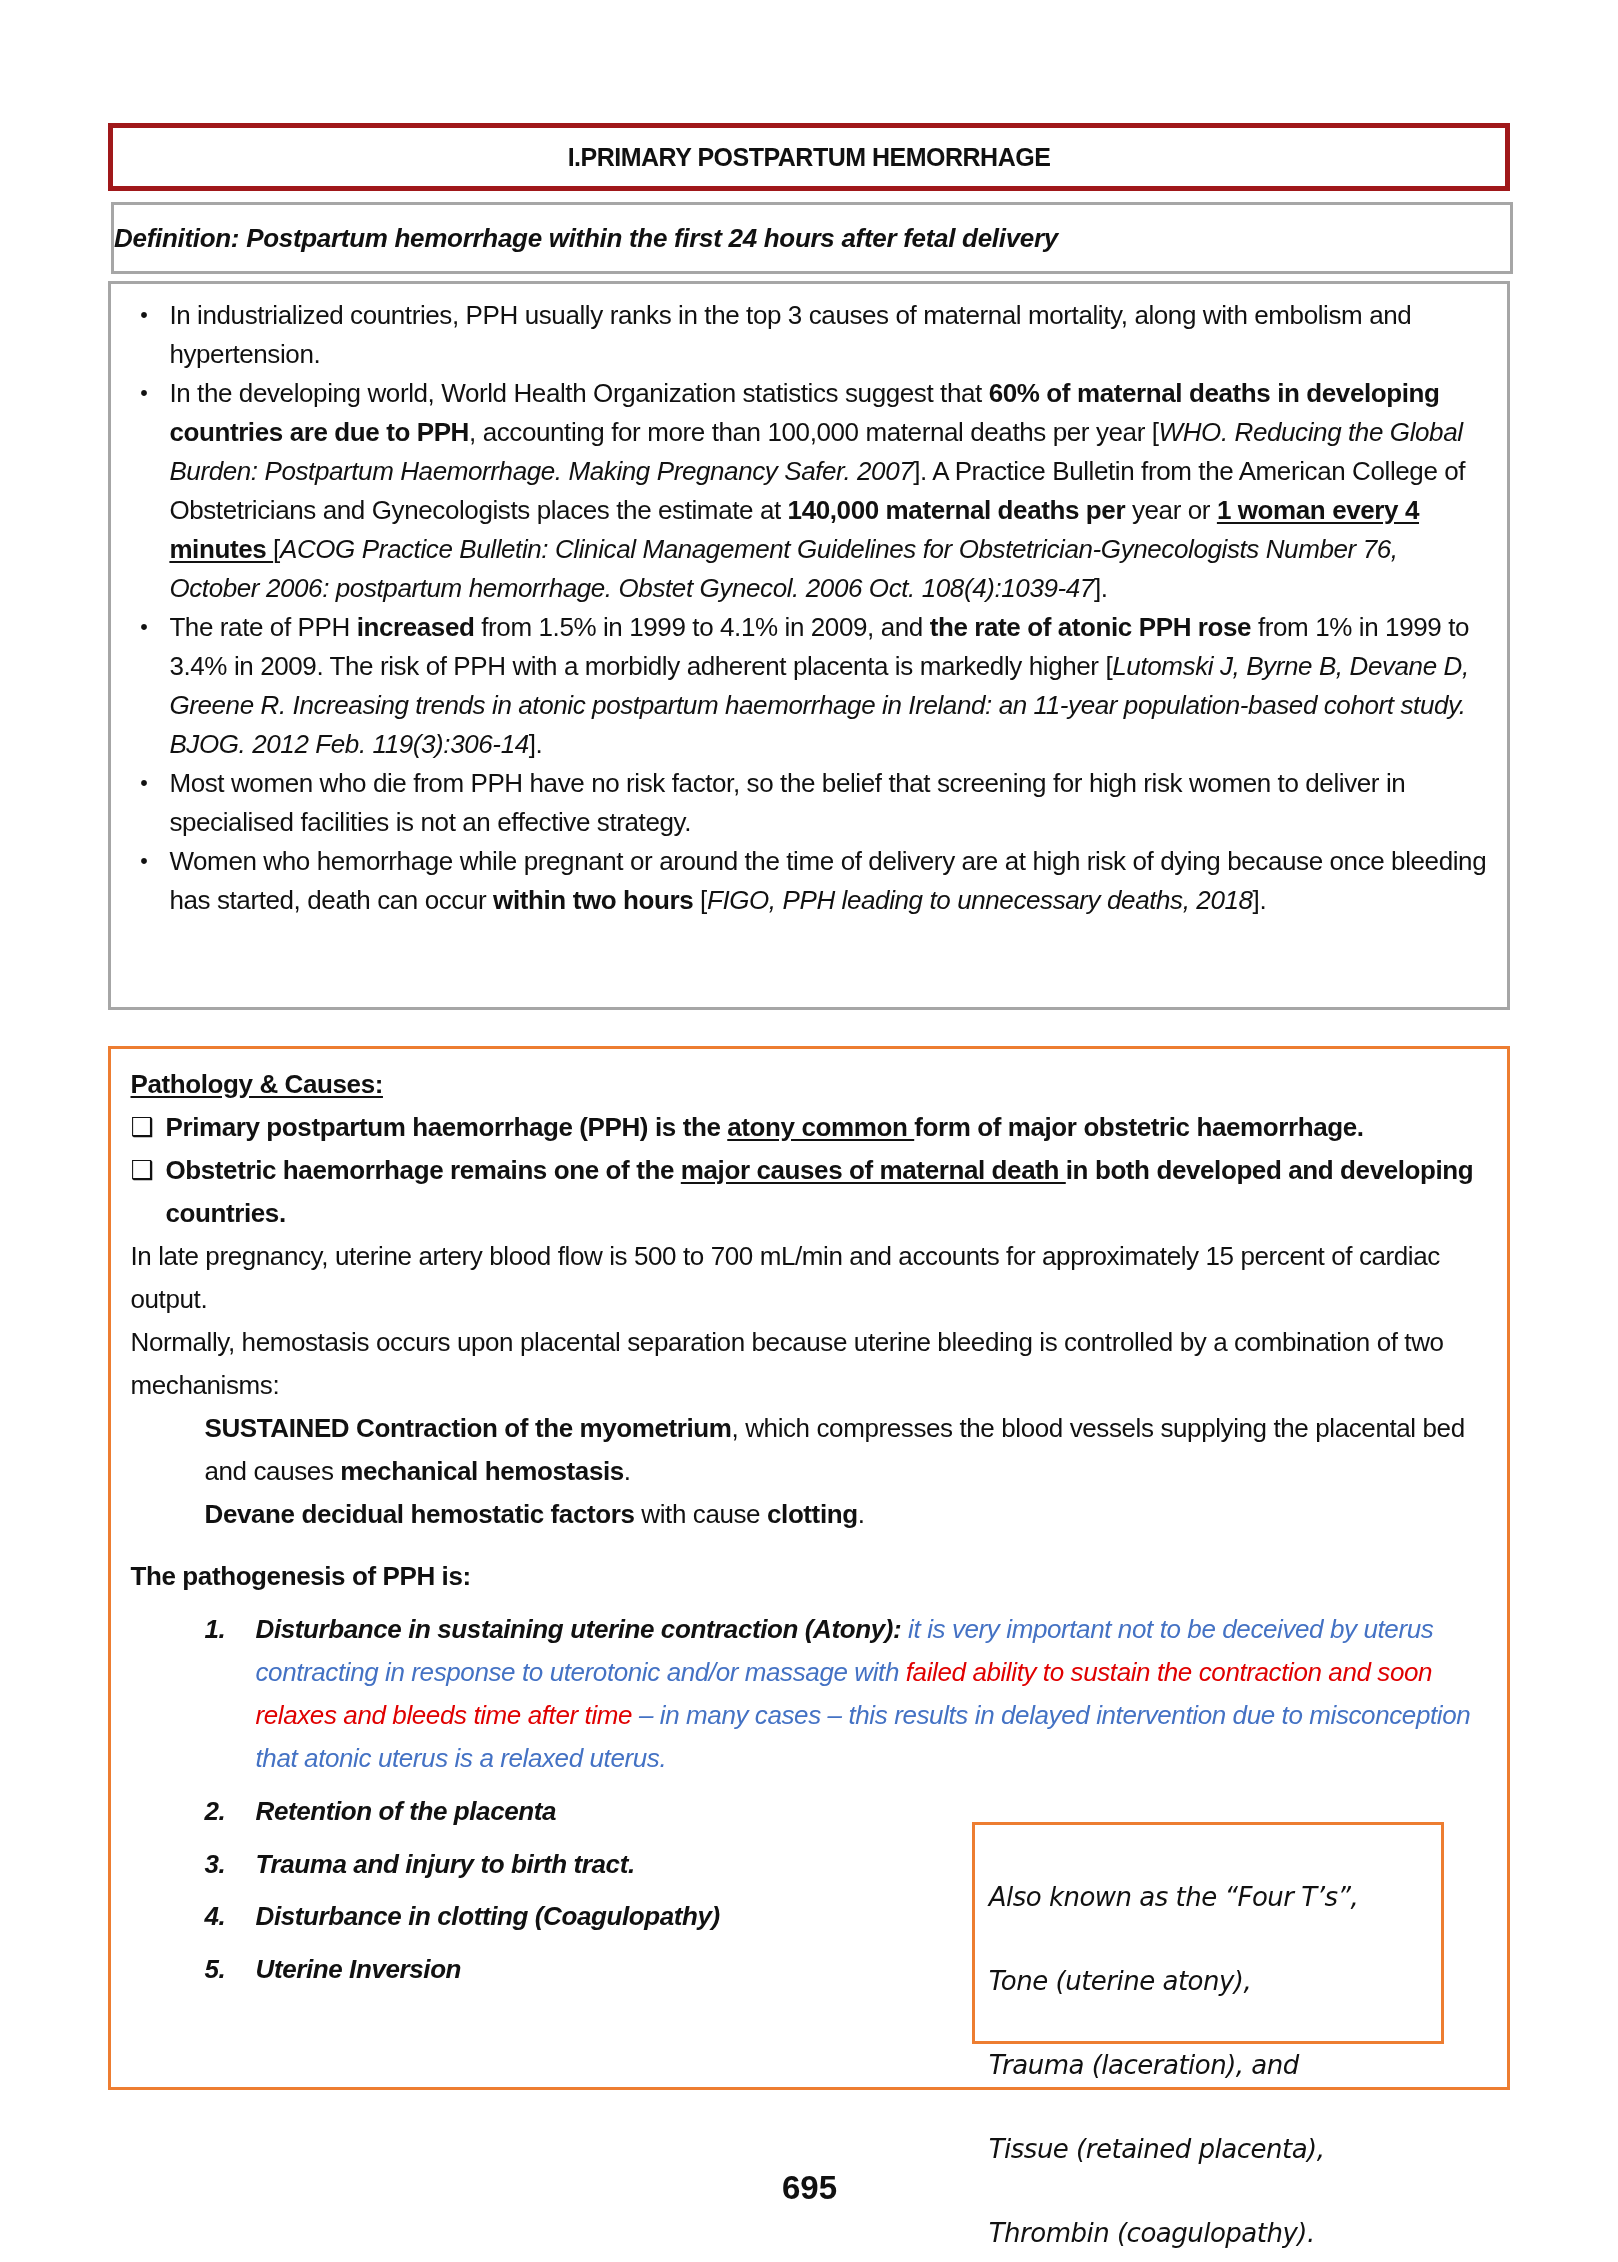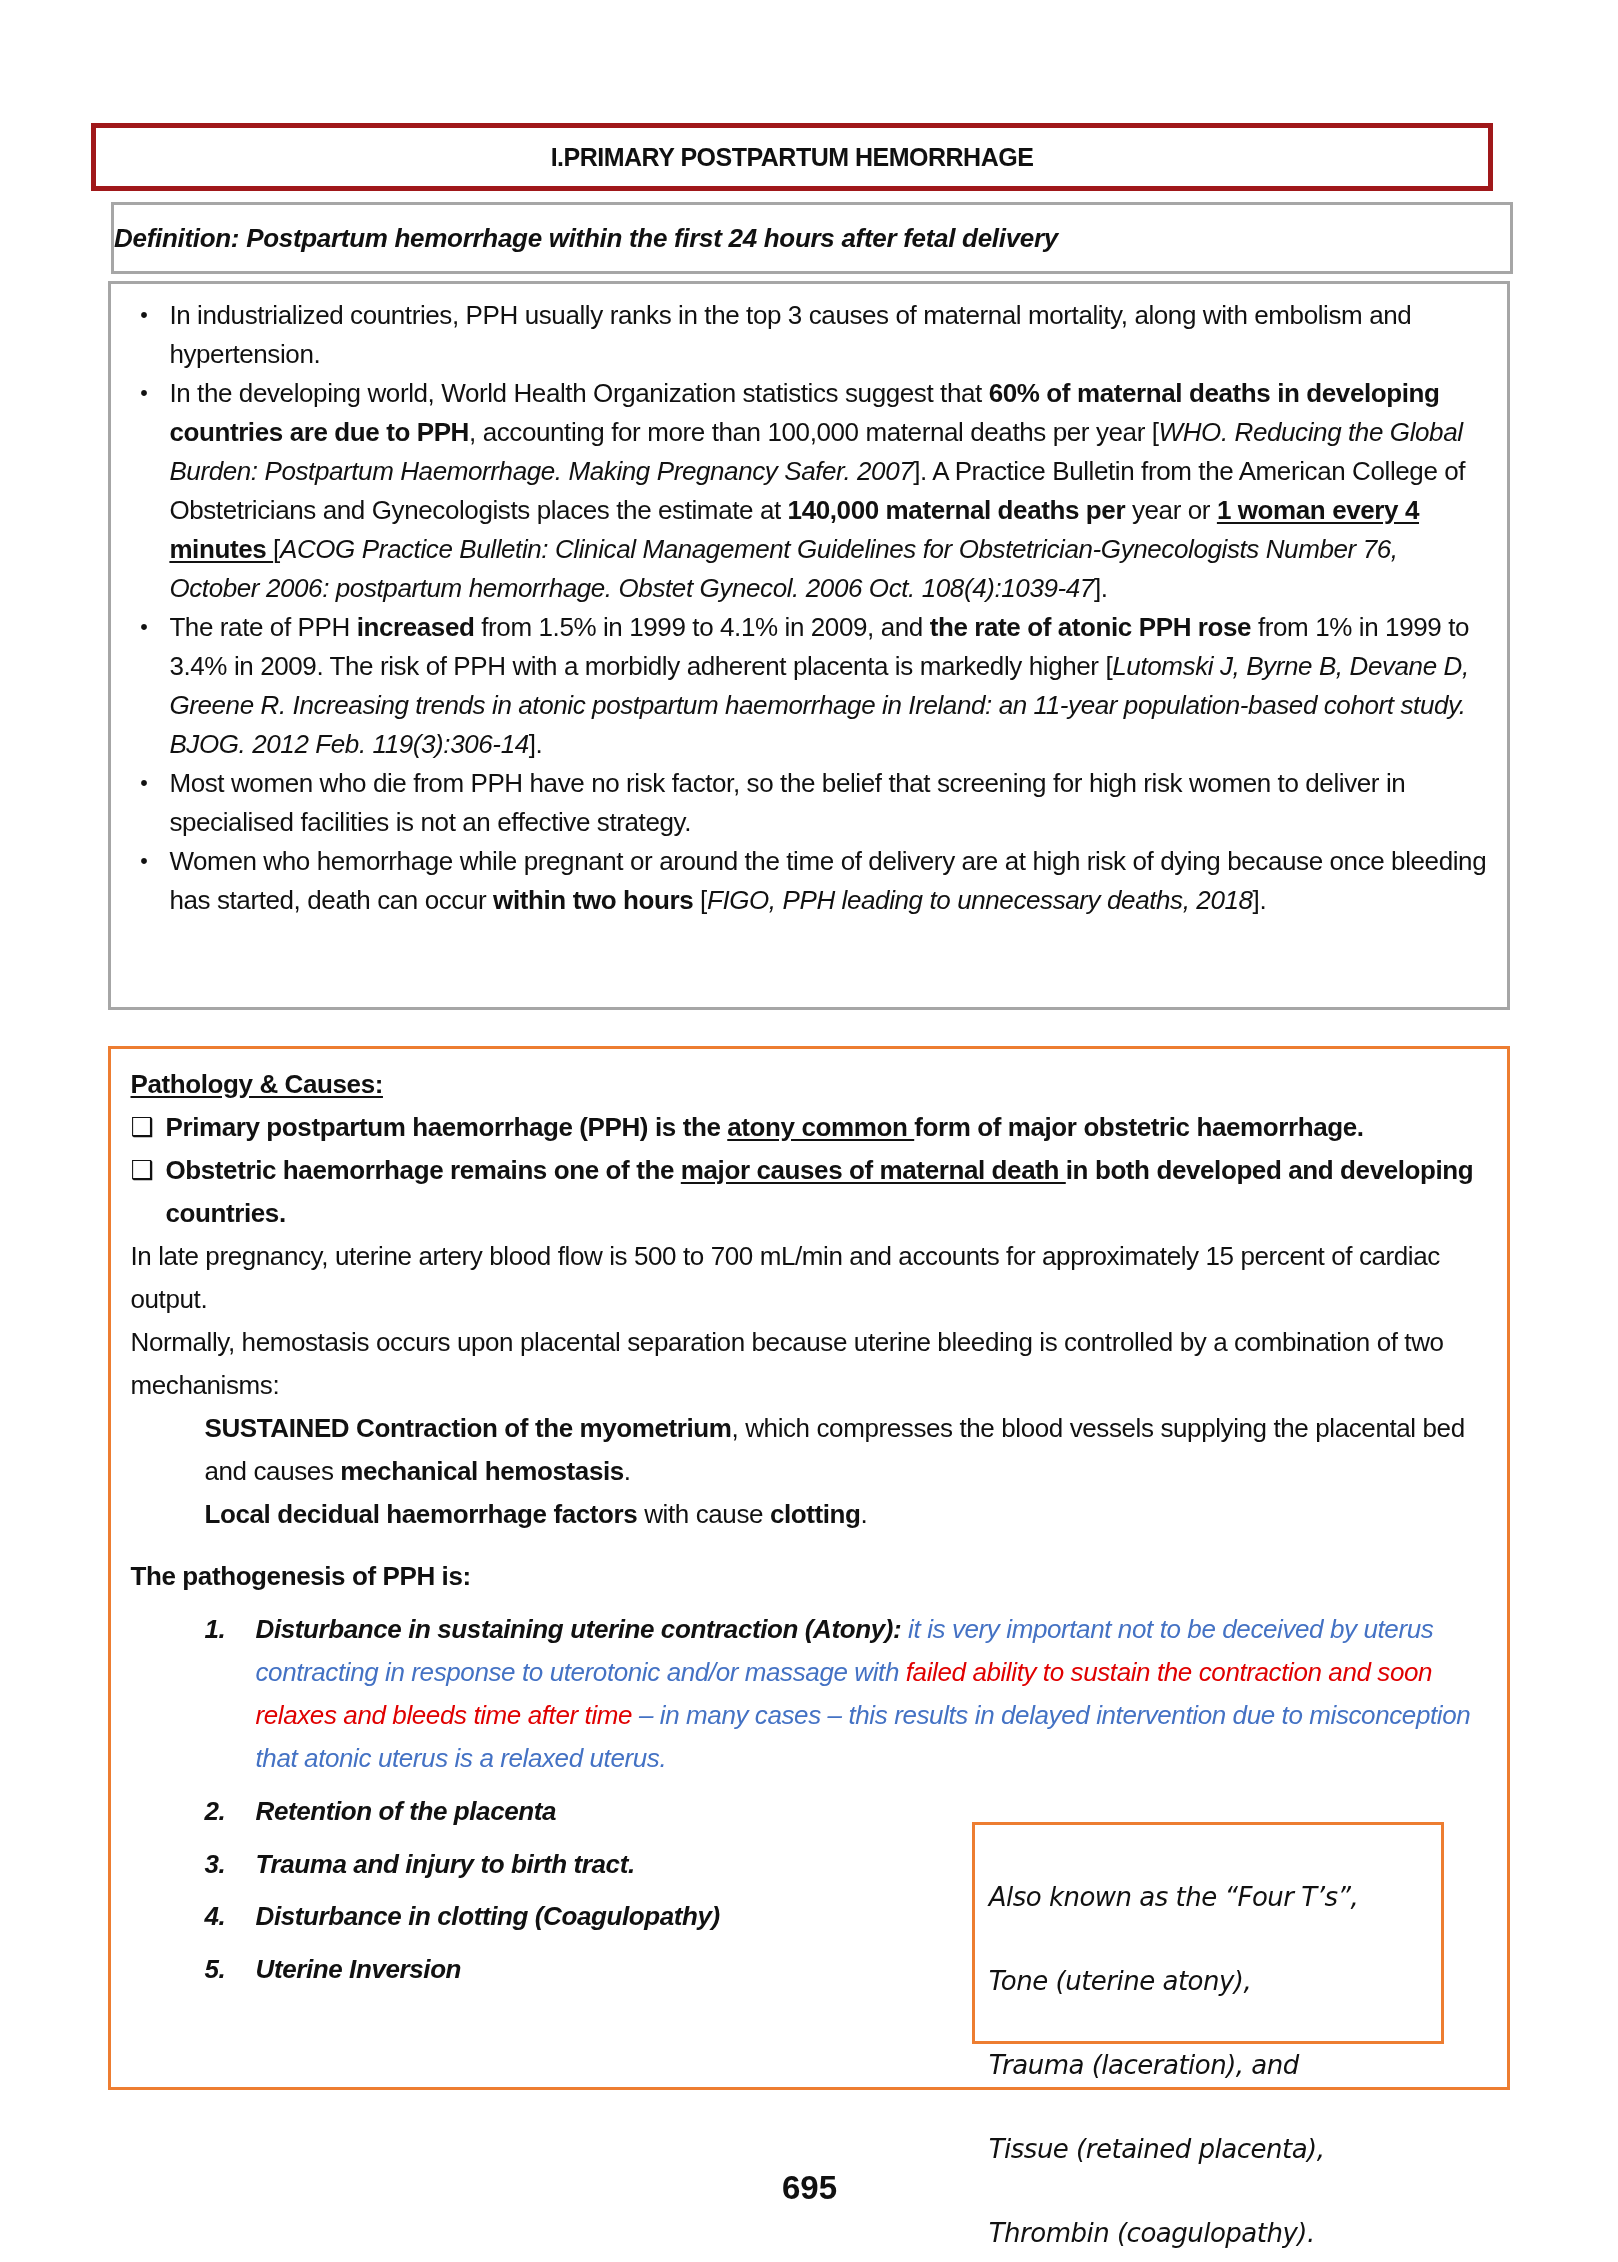--- a/index.html
+++ b/index.html
@@ -1,20 +1,20 @@
 <!DOCTYPE html>
 <html><head>
 <meta charset="utf-8">
 <style>
   html, body { margin: 0; padding: 0; background: #ffffff; }
   body { width: 1619px; height: 2263px; position: relative; overflow: hidden;
          font-family: "Liberation Sans", sans-serif; color: #111; }
   .abs { position: absolute; box-sizing: border-box; }
 
-  #title-box { left: 91px; top: 123px; width: 1402px; height: 68px;
+  #title-box { left: 108px; top: 123px; width: 1402px; height: 68px;
                border: 5.9px solid #A0181A; display: flex; align-items: center; justify-content: center; }
   #title-box span { font-size: 25px; font-weight: bold; letter-spacing: -0.5px; }
 
   #def-box { left: 111px; top: 202px; width: 1402px; height: 72px;
              border: 3.9px solid #A6A6A6; display: flex; align-items: center; justify-content: flex-start; }
   #def-box span { font-size: 26px; font-weight: bold; font-style: italic; letter-spacing: -0.3px; }
 
   #bullets-box { left: 108px; top: 281px; width: 1402px; height: 729px;
                  border: 3.9px solid #A6A6A6; padding: 11.7px 19.5px 0 23.4px; }
   .bullet { position: relative; padding-left: 35px; font-size: 26px; line-height: 39px; letter-spacing: -0.4px; }
@@ -79,21 +79,21 @@
     <span>Obstetric haemorrhage remains one of the </span><span class="u">major causes of maternal death </span><span>in both developed and developing countries.</span>
   </div>
 
   <div class="p-line">In late pregnancy, uterine artery blood flow is 500 to 700 mL/min and accounts for approximately 15 percent of cardiac output.</div>
   <div class="p-line">Normally, hemostasis occurs upon placental separation because uterine bleeding is controlled by a combination of two mechanisms:</div>
 
   <div class="p-line indent">
     <span class="b">SUSTAINED Contraction of the myometrium</span><span>, which compresses the blood vessels supplying the placental bed and causes </span><span class="b">mechanical hemostasis</span><span>.</span>
   </div>
   <div class="p-line indent">
-    <span class="b">Local decidual haemorrhage factors</span><span> with cause </span><span class="b">clotting</span><span>.</span>
+    <span class="b">Devane decidual hemostatic factors</span><span> with cause </span><span class="b">clotting</span><span>.</span>
   </div>
 
   <div class="spacer"></div>
   <div class="p-line b">The pathogenesis of PPH is:</div>
 
   <div class="num-list">
     <div class="num-item">
       <span class="n">1.</span>
       <span class="t">Disturbance in sustaining uterine contraction (Atony):</span><span class="blue"> it is very important not to be deceived by uterus contracting in response to uterotonic and/or massage with </span><span class="red">failed ability to sustain the contraction and soon relaxes and bleeds time after time</span><span class="blue"> – in many cases – this results in delayed intervention due to misconception that atonic uterus is a relaxed uterus.</span>
     </div>

